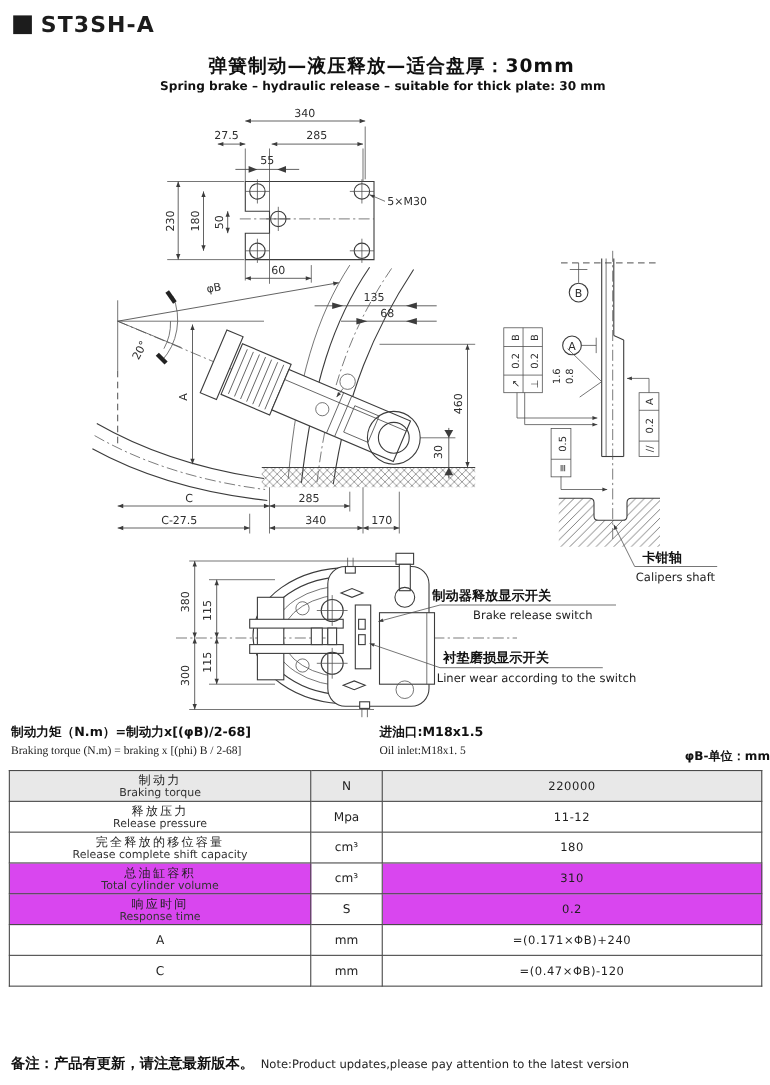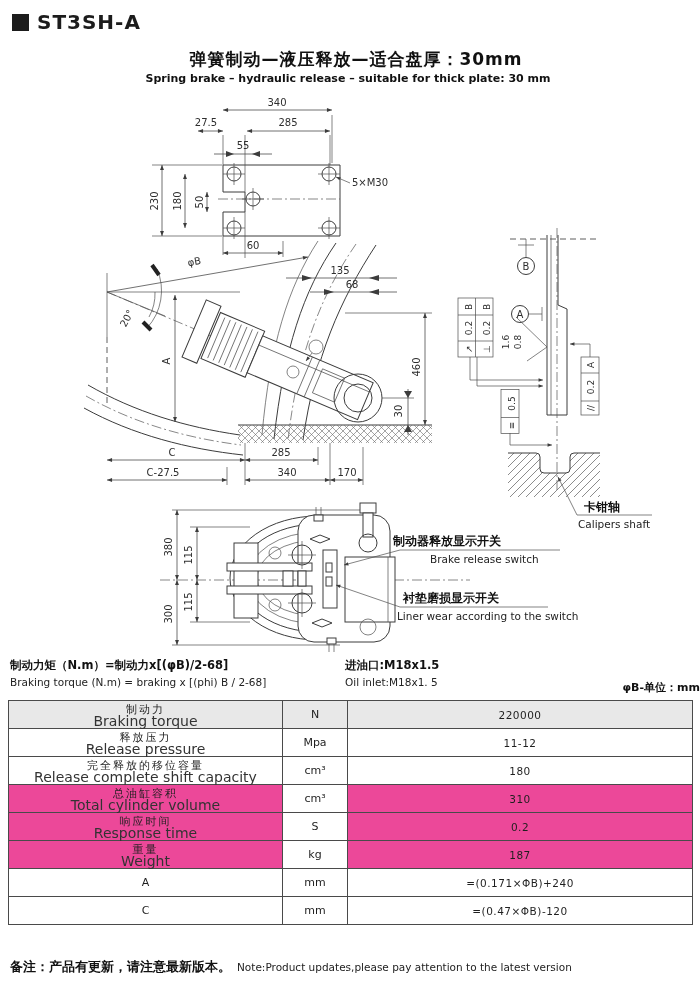--- a/index.html
+++ b/index.html
@@ -25,34 +25,34 @@
   .thick{stroke:#222;stroke-width:4;fill:none;}
   text.dt{font-family:"DejaVu Sans",sans-serif;font-size:10px;fill:#2e2e2e;}
   text.df{font-family:"DejaVu Sans",sans-serif;font-size:9px;fill:#2e2e2e;}
   text.zhl{font-family:"DejaVu Sans",sans-serif;font-size:12px;font-weight:bold;fill:#111;}
   text.enl{font-family:"DejaVu Sans",sans-serif;font-size:10.5px;fill:#222;}
   #arr path{fill:#3c3c3c;}
   .apoly{fill:#3c3c3c;stroke:none;}
   
   .note{position:absolute;line-height:17px;}
   .nzh{font-size:11.5px;font-weight:bold;color:#111;}
-  .nen{font-size:10.5px;color:#222;}
+  .nen{font-size:10.5px;color:#222;font-family:Liberation Serif, serif;}
   .nunit{position:absolute;font-size:11px;font-weight:bold;color:#111;}
   
   .spec{position:absolute;left:8px;top:700px;width:684px;border-collapse:collapse;table-layout:fixed;}
   .spec td{border:1px solid #4a4a4a;text-align:center;vertical-align:middle;padding:0;color:#1f1f1f;}
   .spec tr{height:28px;}
   .spec tr.tall{height:29px;}
   .zh{font-size:11px;letter-spacing:2px;line-height:13px;}
-  .en{font-size:14px;line-height:11px;color:#333;letter-spacing:0;}
+  .en{font-size:10px;line-height:11px;color:#333;letter-spacing:0;}
   .unit{font-size:11px;}
   .val{font-size:10.5px;letter-spacing:0.5px;}
   .single{font-size:11px;}
   tr.sf td{background:#e8e8e8;}
-  tr.sp td:nth-child(1),tr.sp td:nth-child(3){background:#ec4899;}
+  tr.sp td:nth-child(1),tr.sp td:nth-child(3){background:#d946ef;}
   
   .footer{position:absolute;left:10px;top:956px;}
   .footer .fzh{font-size:13px;font-weight:bold;color:#111;}
   .footer .fen{font-size:10.5px;color:#222;margin-left:6px;}
 </style>
 </head>
 <body>
 
 <div class="page">
 
@@ -402,28 +402,20 @@
         <td class="val">310</td>
       </tr>
       <tr class="sp">
         <td>
             <div class="zh">响应时间</div>
             <div class="en">Response time</div>
           </td>
         <td class="unit">S</td>
         <td class="val">0.2</td>
       </tr>
-      <tr class="sp">
-        <td>
-            <div class="zh">重量</div>
-            <div class="en">Weight</div>
-          </td>
-        <td class="unit">kg</td>
-        <td class="val">187</td>
-      </tr>
       <tr>
         <td>
             <div class="single">A</div>
           </td>
         <td class="unit">mm</td>
         <td class="val">=(0.171×ΦB)+240</td>
       </tr>
       <tr>
         <td>
             <div class="single">C</div>

